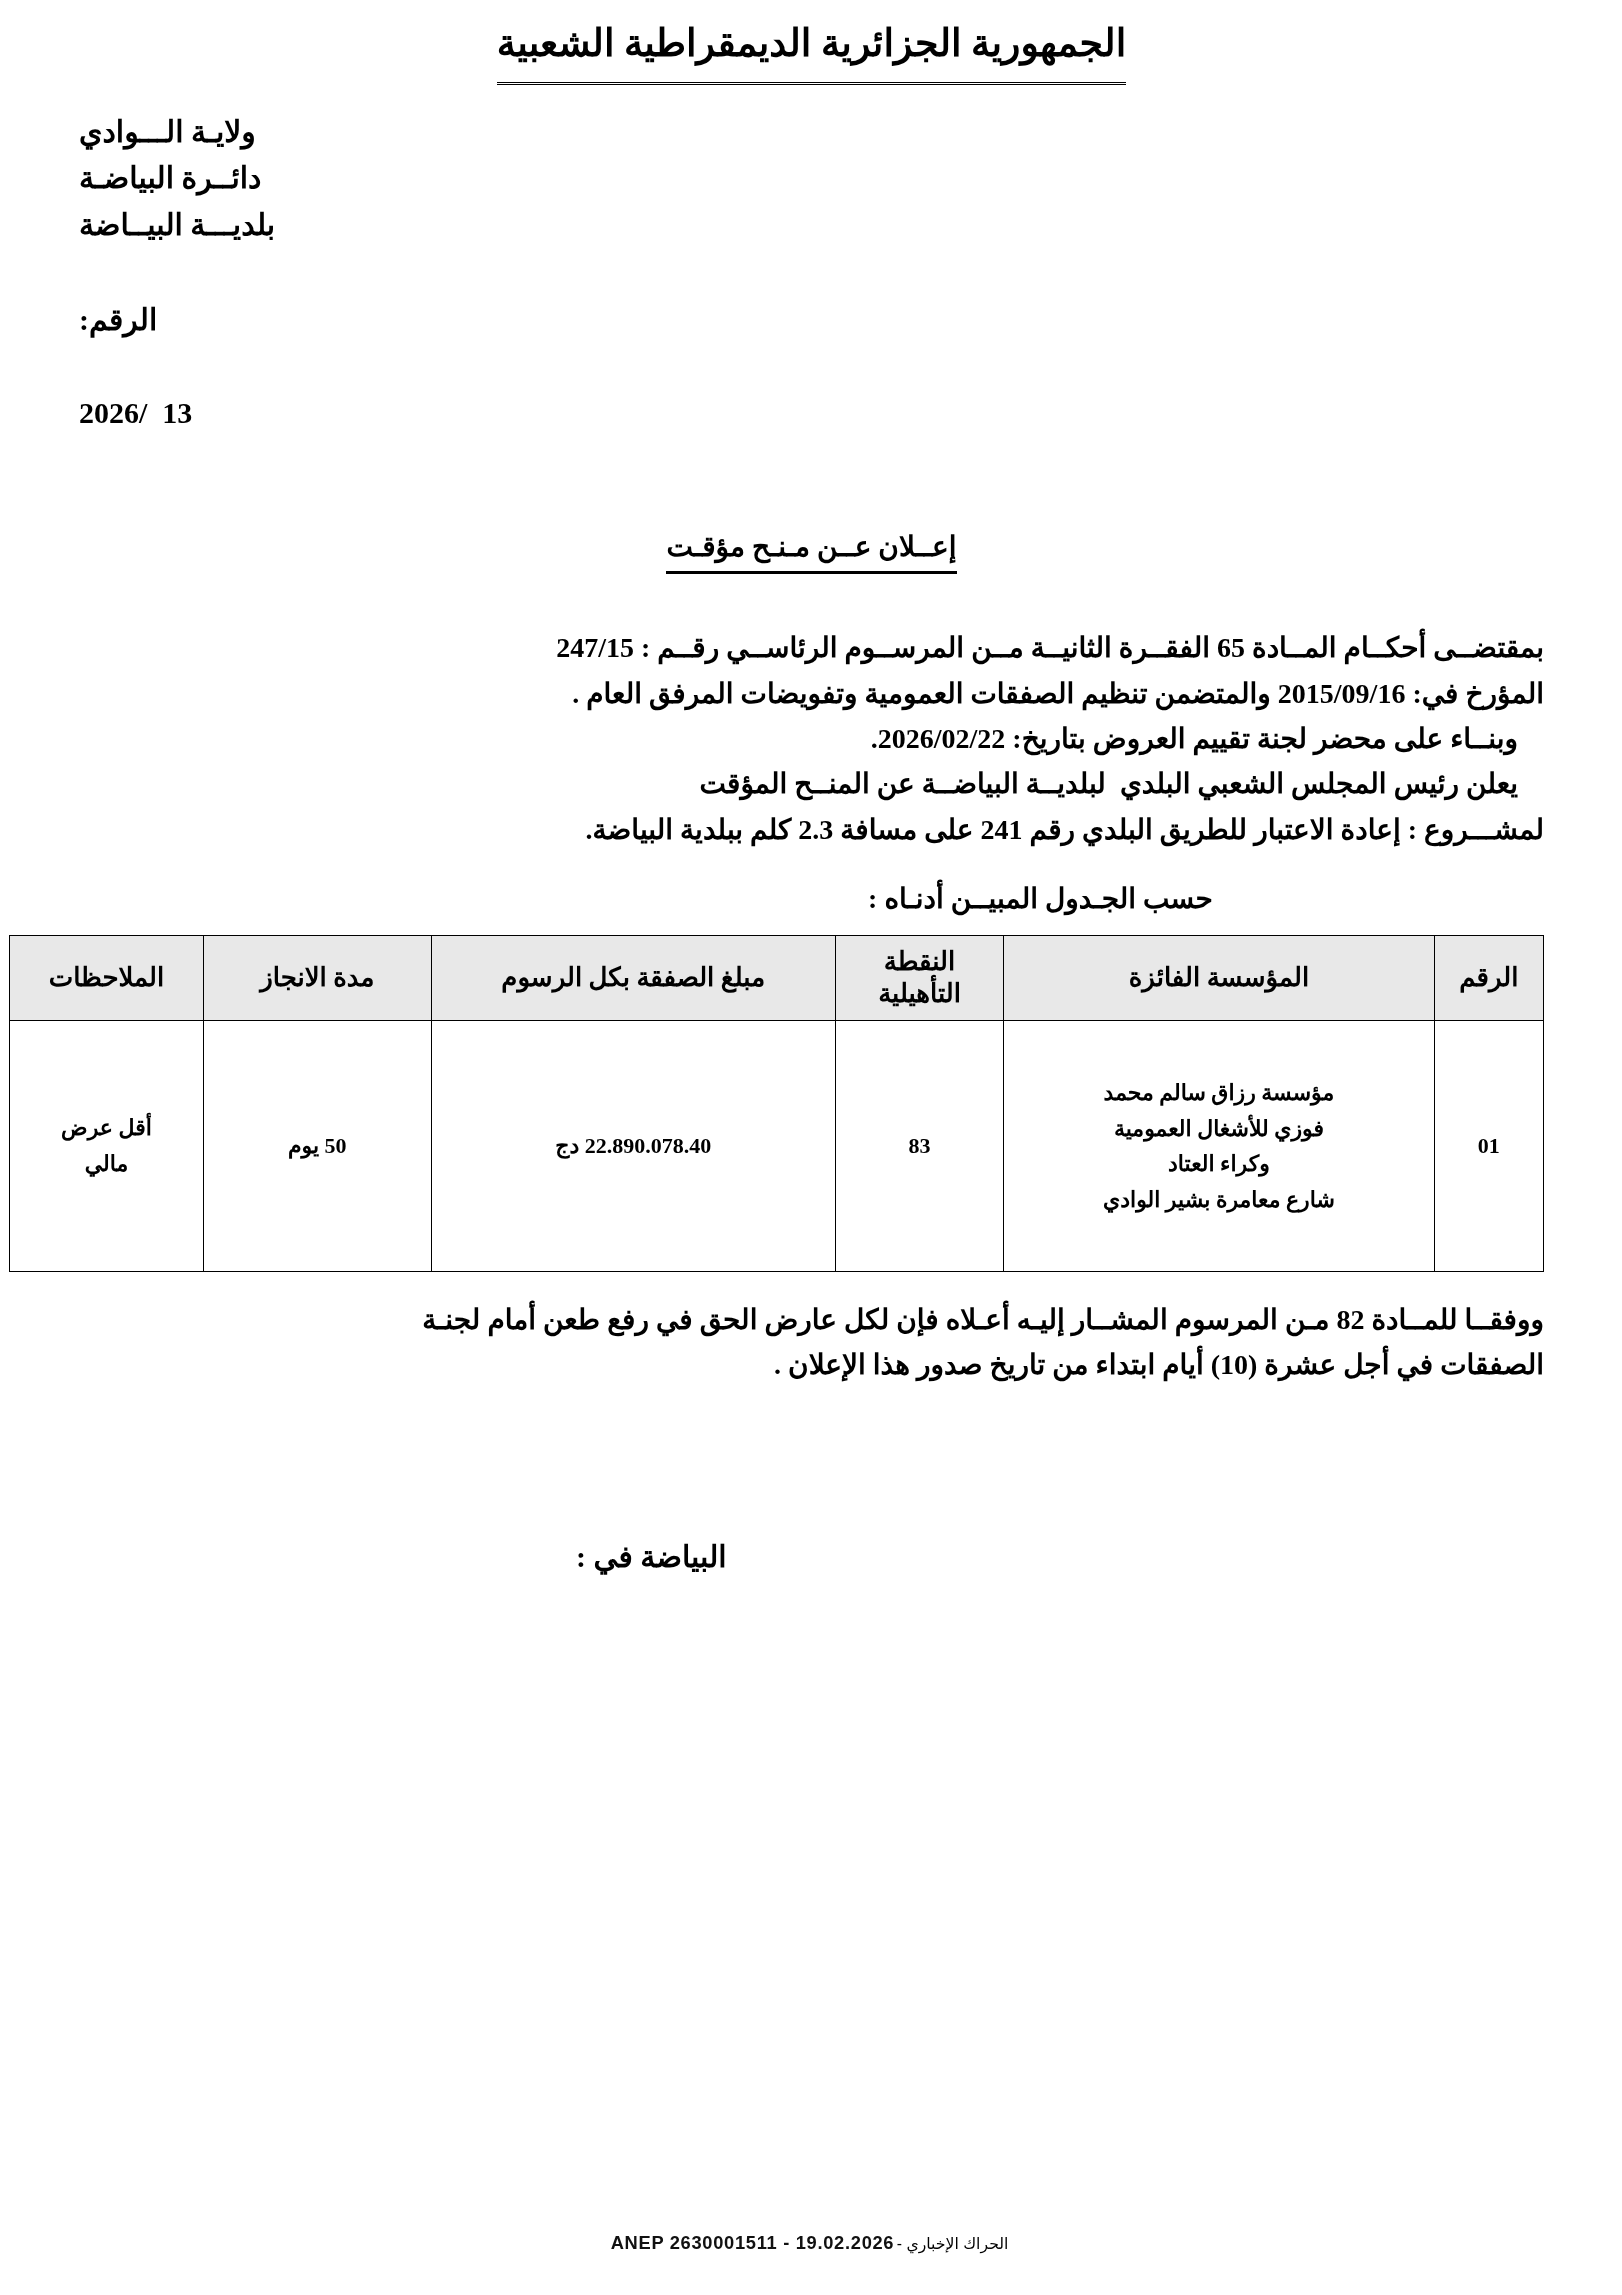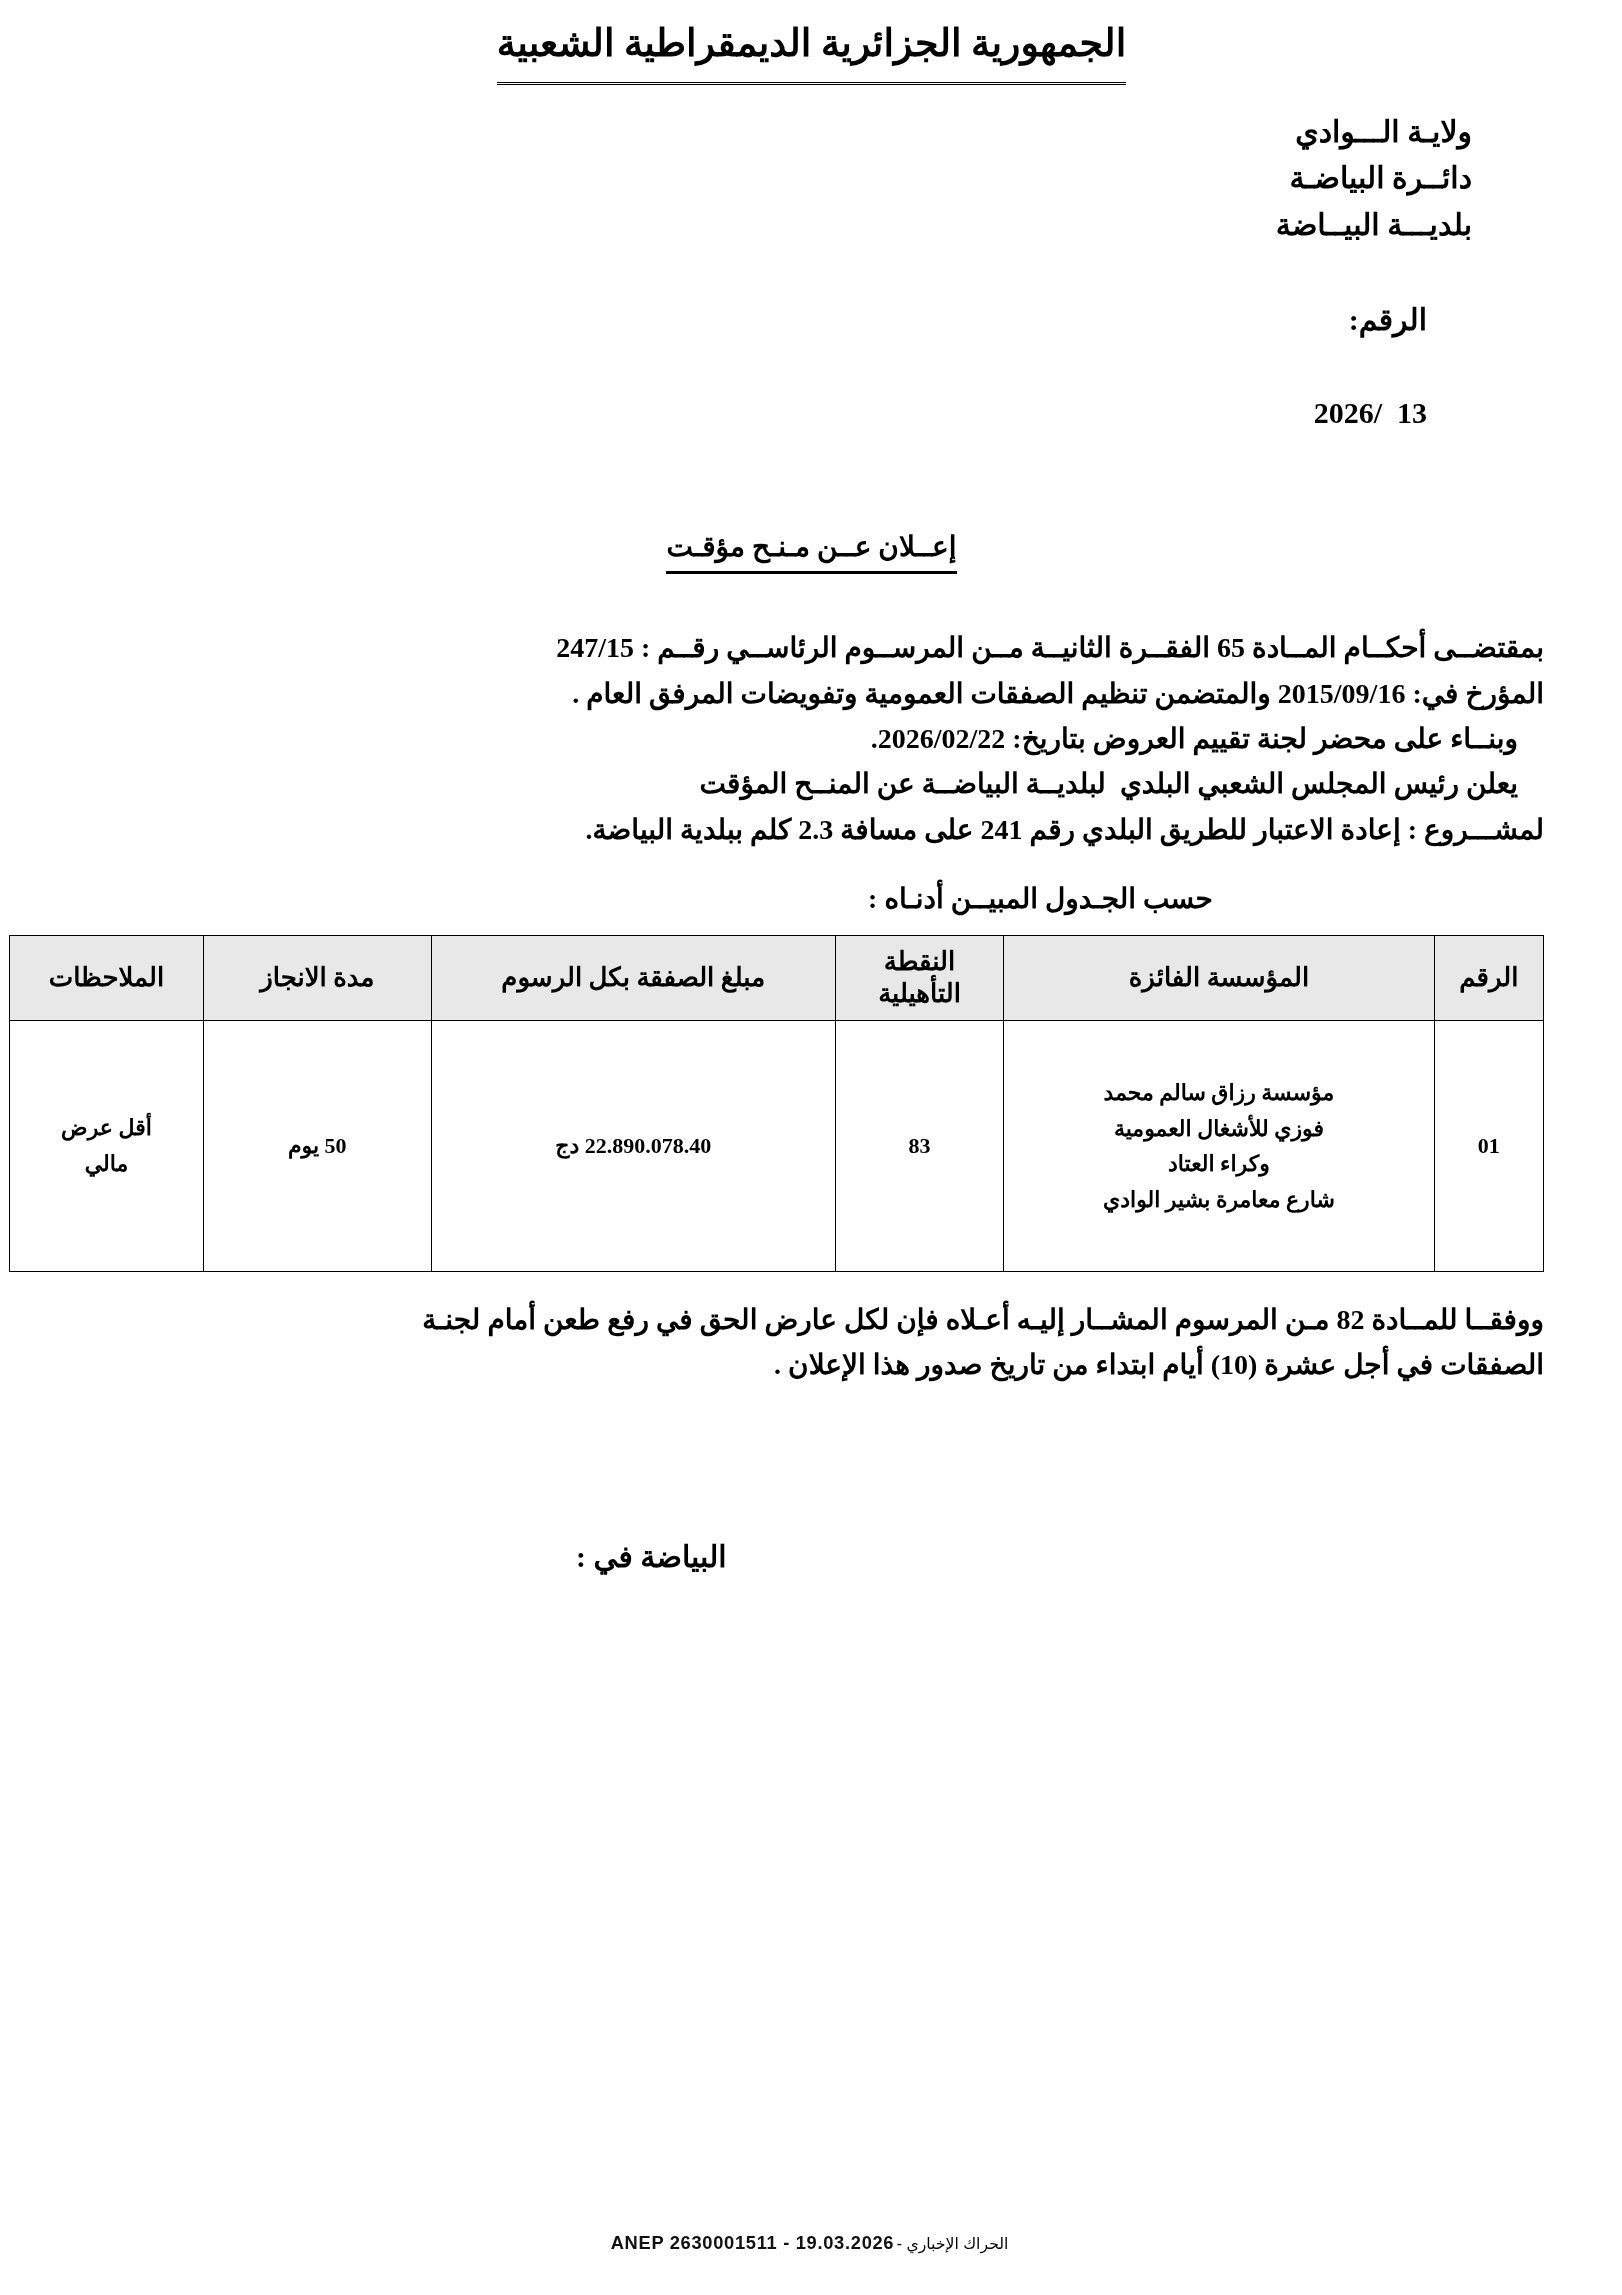--- a/index.html
+++ b/index.html
@@ -35,21 +35,21 @@
     font-weight: bold;
     letter-spacing: 0px;
     border-bottom: 3.3px double #000;
     padding-bottom: 15px;
     line-height: 1.25;
   }
 
   
   .admin-block {
     margin-top: 23.6px;
-    text-align: right;
+    text-align: left;
     padding-right: 72px;
     font-size: 30px;
     font-weight: bold;
     line-height: 1.55;
   }
   .admin-line {
     white-space: pre;
   }
   .ref-line {
     white-space: pre;
@@ -247,18 +247,18 @@
   </table>
 
   <div class="closing-block">
     <span class="closing-line">ووفقــا للمــادة 82 مـن المرسوم المشــار إليـه أعـلاه فإن لكل عارض الحق في رفع طعن أمام لجنـة</span>
     <span class="closing-line">الصفقات في أجل عشرة (10) أيام ابتداء من تاريخ صدور هذا الإعلان .</span>
   </div>
 
   <div class="signature-block">البياضة في :</div>
 
   <div class="footer">
-    <span class="footer-inner">ANEP 2630001511 - 19.03.2026</span>
+    <span class="footer-inner">ANEP 2630001511 - 19.02.2026</span>
     <span class="footer-ar">- الحراك الإخباري</span>
   </div>
 
 </div>
 
 
 </body></html>

